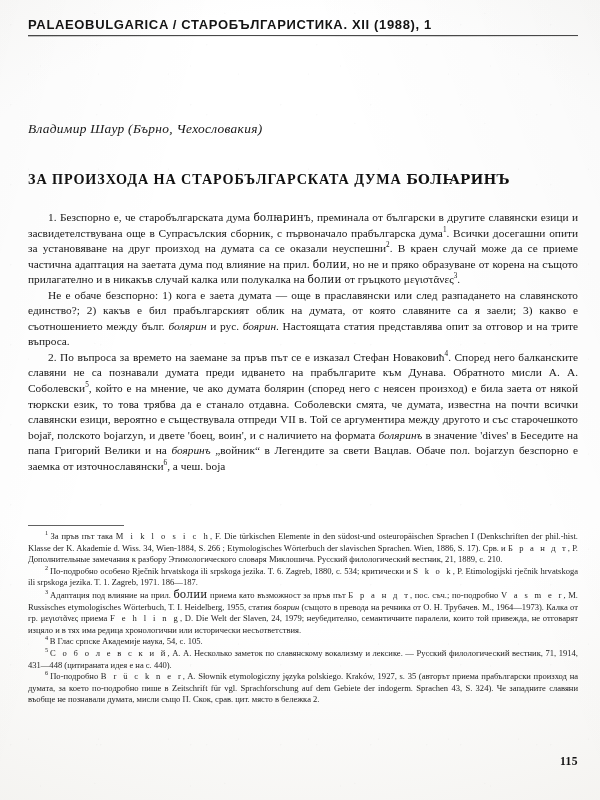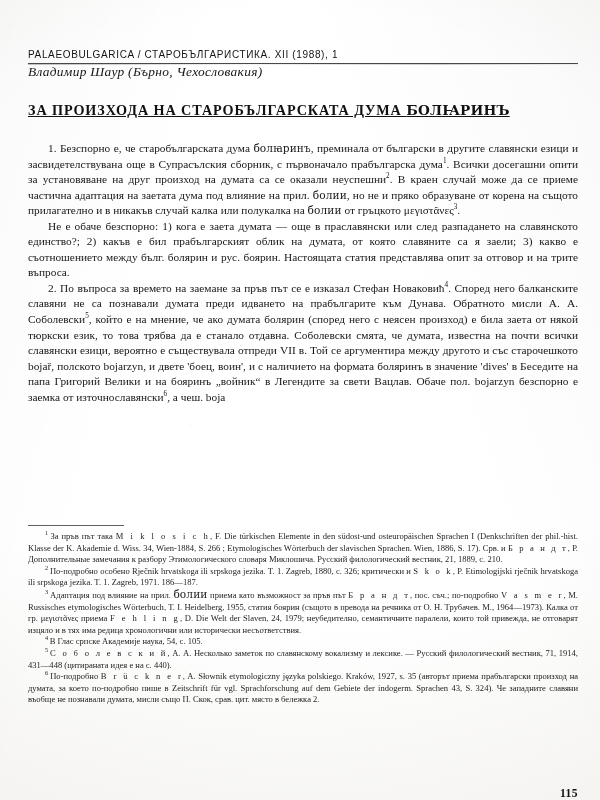--- a/index.html
+++ b/index.html
@@ -28,59 +28,58 @@
   .content {
     position: absolute;
     left: 28px;
     right: 22px;
     top: 17px;
     bottom: 0;
   }
 
   
   .runhead {
-    font-size: 10px;
+    font-size: 13px;
     letter-spacing: 0.65px;
-    font-weight: normal;
+    font-weight: bold;
     color: #141414;
     white-space: nowrap;
     font-family: "Liberation Sans", "DejaVu Sans", sans-serif;
-    margin-top: 32px;
   }
   .rule {
     margin-top: 3px;
     height: 1px;
     background: #2a2a2a;
     opacity: 0.85;
     position: relative;
   }
   .rule::after {
     content: "";
     position: absolute;
     left: 0; right: 0; top: 1px;
     height: 1px;
     background: linear-gradient(90deg, rgba(0,0,0,0.28), rgba(0,0,0,0.05) 40%, rgba(0,0,0,0.22) 75%, rgba(0,0,0,0.05));
   }
 
   
   .author {
+    margin-top: 85px;
     font-style: italic;
     font-size: 13.4px;
     letter-spacing: 0.3px;
     color: #161616;
   }
 
   
   .title {
-    margin-top: 22px;
+    margin-top: 34px;
     font-size: 14.2px;
     letter-spacing: 0.9px;
     color: #111;
     white-space: nowrap;
-    text-decoration: underline;
   }
   .title .ocs {
     font-family: "DejaVu Serif", "Liberation Serif", serif;
     letter-spacing: 0.2px;
     font-size: 13.6px;
   }
 
   
   .body {
     margin-top: 22px;
@@ -93,21 +92,21 @@
   }
   .body p {
     margin: 0;
     text-indent: 20px;
   }
   .ocs-in {
     font-family: "DejaVu Serif", serif;
     font-size: 10.6px;
     letter-spacing: 0.1px;
   }
-  .it { }
+  .it { font-style: italic; }
   .gr { font-family: Liberation Serif, serif; }
   sup {
     font-size: 7.2px;
     vertical-align: super;
     line-height: 0;
   }
 
   
   .fn-wrap {
     position: absolute;
@@ -137,21 +136,21 @@
   }
   .sp {
     letter-spacing: 2.1px;
     font-family: Liberation Serif, serif;
   }
 
   
   .pageno {
     position: absolute;
     right: 22px;
-    bottom: 0;
+    bottom: 32px;
     font-size: 11.6px;
     font-weight: bold;
     letter-spacing: 0.4px;
     color: #131313;
   }
 
   
   .speckle {
     position: absolute;
     inset: 0;
@@ -182,21 +181,21 @@
     <div class="body">
       <p><span>1. Безспорно е, че старобългарската дума </span><span class="ocs-in">болꙗринъ</span><span>, преминала от български в другите славянски езици и засвидетелствувана още в Супрасълския сборник, с първоначало прабългарска дума</span><sup>1</sup><span>. Всички досегашни опити за установяване на друг произход на думата са се оказали неуспешни</span><sup>2</sup><span>. В краен случай може да се приеме частична адаптация на заетата дума под влияние на прил. </span><span class="ocs-in">болии</span><span>, но не и пряко образуване от корена на същото прилагателно и в никакъв случай калка или полукалка на </span><span class="ocs-in">болии</span><span> от гръцкото </span><span class="gr">μεγιστᾶνες</span><sup>3</sup><span>.</span></p>
       <p><span>Не е обаче безспорно: 1) кога е заета думата — още в праславянски или след разпадането на славянското единство?; 2) какъв е бил прабългарският облик на думата, от която славяните са я заели; 3) какво е съотношението между бълг. </span><span class="it">болярин</span><span> и рус. </span><span class="it">боярин</span><span>. Настоящата статия представлява опит за отговор и на трите въпроса.</span></p>
       <p><span>2. По въпроса за времето на заемане за пръв път се е изказал Стефан Новаковић</span><sup>4</sup><span>. Според него балканските славяни не са познавали думата преди идването на прабългарите към Дунава. Обратното мисли А. А. Соболевски</span><sup>5</sup><span>, който е на мнение, че ако думата болярин (според него с неясен произход) е била заета от някой тюркски език, то това трябва да е станало отдавна. Соболевски смята, че думата, известна на почти всички славянски езици, вероятно е съществувала отпреди VII в. Той се аргументира между другото и със старочешкото bojař, полското bojarzyn, и двете 'боец, воин', и с наличието на формата </span><span class="it">боляринъ</span><span> в значение 'dives' в Беседите на папа Григорий Велики и на </span><span class="it">бояринъ</span><span> „войник“ в Легендите за свети Вацлав. Обаче пол. bojarzyn безспорно е заемка от източнославянски</span><sup>6</sup><span>, а чеш. boja</span></p>
     </div>
 
     <div class="fn-wrap">
       <div class="fn-rule"></div>
       <div class="footnotes">
           <p><sup>1 </sup><span>За пръв път така </span><span class="sp">M i k l o s i c h</span><span>, F. Die türkischen Elemente in den südost-und osteuropäischen Sprachen I (Denkschriften der phil.-hist. Klasse der K. Akademie d. Wiss. 34, Wien-1884, S. 266 ; Etymologisches Wörterbuch der slavischen Sprachen. Wien, 1886, S. 17). Срв. и </span><span class="sp">Б р а н д т</span><span>, Р. Дополнительные замечания к разбору Этимологического словаря Миклошича. Русский филологический вестник, 21, 1889, с. 210.</span></p>
-          <p><sup>2 </sup><span>По-подробно особено Rječnik hrvatskoga ili srpskoga jezika. T. 1. Zagreb, 1880, с. 326; критически и </span><span class="sp">S k o k</span><span>, P. Etimologijski rječnik hrvatskoga ili srpskoga jezika. T. 1. Zagreb, 1971. 186—187.</span></p>
+          <p><sup>2 </sup><span>По-подробно особено Rječnik hrvatskoga ili srpskoga jezika. T. 6. Zagreb, 1880, с. 534; критически и </span><span class="sp">S k o k</span><span>, P. Etimologijski rječnik hrvatskoga ili srpskoga jezika. T. 1. Zagreb, 1971. 186—187.</span></p>
           <p><sup>3 </sup><span>Адаптация под влияние на прил. </span><span class="ocs-in">болии</span><span> приема като възможност за пръв път </span><span class="sp">Б р а н д т</span><span>, пос. съч.; по-подробно </span><span class="sp">V a s m e r</span><span>, M. Russisches etymologisches Wörterbuch, T. I. Heidelberg, 1955, статия </span><span class="it">боярин</span><span> (същото в превода на речника от О. Н. Трубачев. М., 1964—1973). Калка от гр. μεγιστᾶνες приема </span><span class="sp">F e h l i n g</span><span>, D. Die Welt der Slaven, 24, 1979; неубедително, семантичните паралели, които той привежда, не отговарят изцяло и в тях има редица хронологични или исторически несъответствия.</span></p>
           <p><sup>4 </sup><span>В Глас српске Академије наука, 54, с. 105.</span></p>
           <p><sup>5 </sup><span class="sp">С о б о л е в с к и й</span><span>, А. А. Несколько заметок по славянскому вокализму и лексике. — Русский филологический вестник, 71, 1914, 431—448 (цитираната идея е на с. 440).</span></p>
           <p><sup>6 </sup><span>По-подробно </span><span class="sp">B r ü c k n e r</span><span>, A. Słownik etymologiczny języka polskiego. Kraków, 1927, s. 35 (авторът приема прабългарски произход на думата, за което по-подробно пише в Zeitschrift für vgl. Sprachforschung auf dem Gebiete der indogerm. Sprachen 43, S. 324). Че западните славяни въобще не познавали думата, мисли също П. Скок, срав. цит. място в бележка 2.</span></p>
         </div>
     </div>
 
   </div>
 
   <div class="pageno">115</div>

